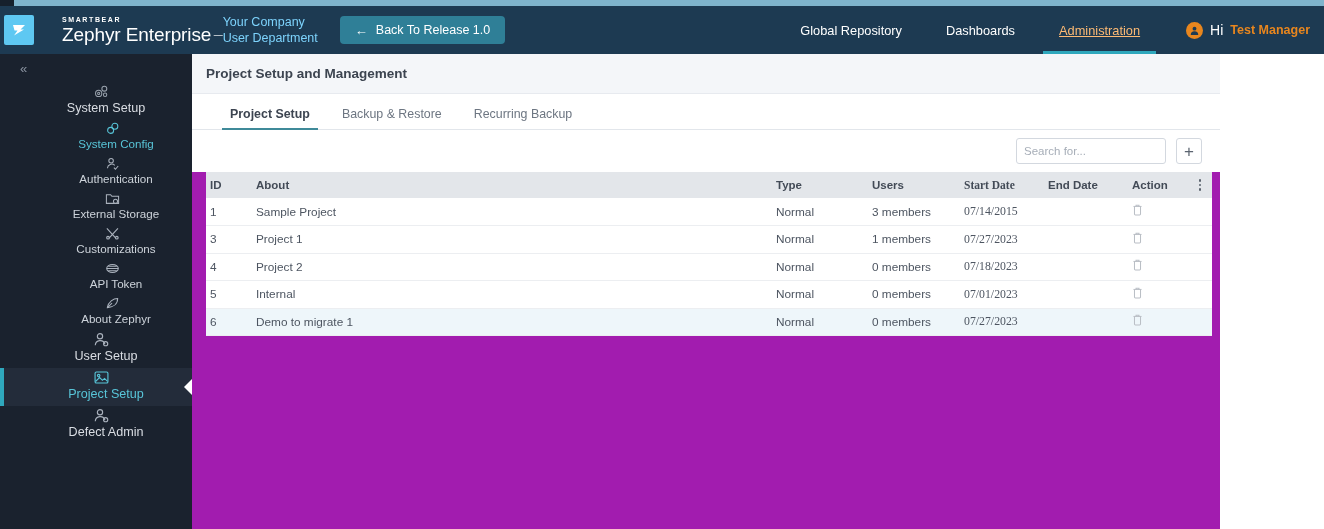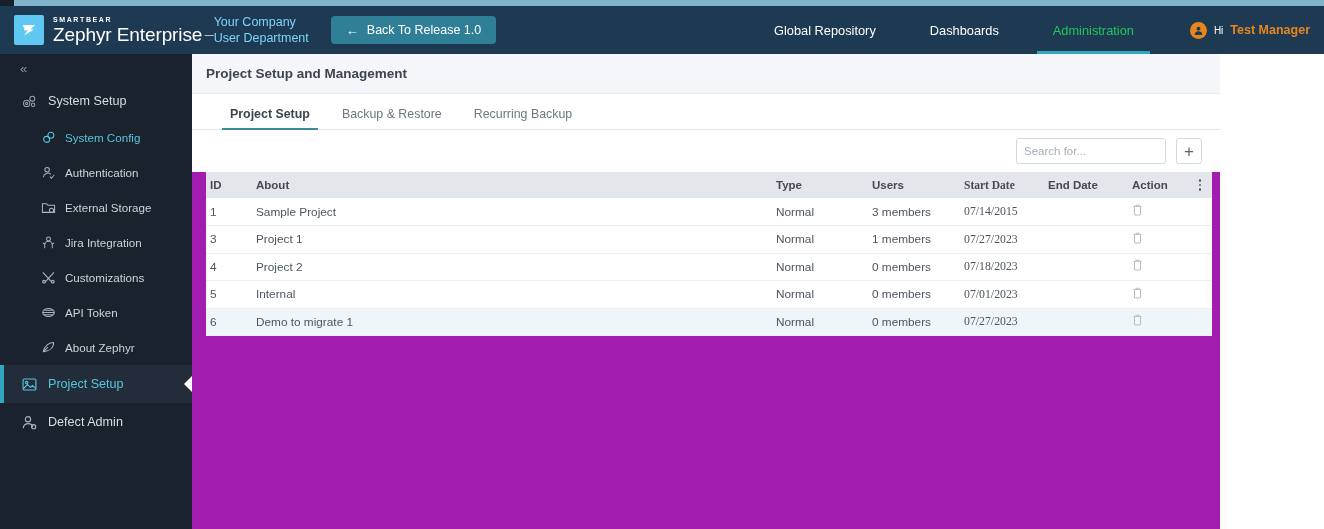--- a/index.html
+++ b/index.html
@@ -19,21 +19,21 @@
   .top-strip-dark {
     position:absolute; top:0; left:0; width:14px; height:6px; background:#16202c;
   }
 
   
   .header {
     position:absolute; top:6px; left:0; width:1324px; height:48px;
     background:#1d3a52;
     display:flex; align-items:center;
   }
-  .header-left { display:flex; align-items:center; padding-left:14px; }
+  .header-left { display:flex; align-items:center; padding-left:4px;gap:19px; }
   .logo-mark {
     width:30px; height:30px; background:#5ec8f2; border-radius:2px;
     display:flex; align-items:center; justify-content:center; flex:0 0 auto;
   }
   .logo-mark svg { display:block; }
   .logo-text { margin-left:9px; line-height:1; }
   .logo-smartbear {
     font-size:7px; letter-spacing:1.6px; color:#ffffff; font-weight:bold;
     display:block; margin-bottom:2px;
   }
@@ -52,56 +52,57 @@
     margin-left:22px; height:28px; padding:0 15px;
     background:#2f7f97; color:#ffffff; font-size:12.5px;
     border:none; border-radius:4px;
     display:flex; align-items:center; gap:8px; cursor:pointer;
     white-space:nowrap;
   }
   .back-btn .arr { font-size:13px; line-height:1; }
 
   .header-right {
     margin-left:auto; display:flex; align-items:center;
-    height:48px; padding-right:14px;gap:10px;
+    height:48px; padding-right:14px;
   }
   .nav-item {
     position:relative; height:48px; display:flex; align-items:center;
     padding:0 22px; color:#ffffff; font-size:12.8px; cursor:pointer;
     white-space:nowrap;
   }
-  .nav-item.active { color:#22c55e; }
+  .nav-item.active { color:#fdba74;text-decoration:underline; }
   .nav-item.active::after {
     content:""; position:absolute; left:6px; right:6px; bottom:0;
     height:3px; background:#2fa8bd;
   }
   .user-block {
     display:flex; align-items:center; gap:7px; padding-left:24px; cursor:pointer;
   }
   .avatar {
     width:17px; height:17px; border-radius:50%; background:#e8861e;
     display:flex; align-items:center; justify-content:center; flex:0 0 auto;
   }
-  .hi-text { color:#ffffff; font-size:10px; }
+  .hi-text { color:#ffffff; font-size:14px; }
   .user-name { color:#e8861e; font-size:12.5px; font-weight:bold; }
 
   
   .sidebar {
     position:absolute; top:54px; left:0; width:192px; height:475px;
     background:#1a222e; overflow:hidden;
   }
   .collapse-row {
     height:28px; display:flex; align-items:center; padding-left:20px;
     cursor:pointer;
   }
   .collapse-row .chev { color:#8a93a0; font-size:13px; line-height:1; }
 
   .side-item {
     position:relative; display:flex; align-items:center; height:38px;
     cursor:pointer;
+    flex-direction:column;
   }
   .side-item.lvl0 { padding-left:20px; }
   .side-item.lvl1 { padding-left:40px; height:35px; }
   .side-item .ico {
     width:19px; height:19px; flex:0 0 auto; display:flex;
     align-items:center; justify-content:center; margin-right:9px;
   }
   .side-item.lvl1 .ico { width:17px; height:17px; margin-right:8px; }
   .side-item .lbl { color:#d9dde3; font-size:12.6px; white-space:nowrap; }
   .side-item.lvl1 .lbl { font-size:11.6px; color:#cdd3da; }
@@ -288,30 +289,20 @@
     <div class="side-item lvl1">
       <span class="ico">
         <svg width="15" height="15" viewBox="0 0 16 16" fill="none" stroke="#aab2bd" stroke-width="1.1">
           <path d="M1.5 4 h4.5 l1.3 1.6 h7.2 v7.6 h-13 Z"></path>
             <circle cx="11.2" cy="11" r="2.2" fill="#1a222e"></circle>
         </svg>
       </span>
       <span class="lbl">External Storage</span>
     </div>
 
-    <div class="side-item lvl1">
-      <span class="ico">
-        <svg width="15" height="15" viewBox="0 0 16 16" fill="none" stroke="#aab2bd" stroke-width="1.1">
-          <circle cx="8" cy="4.2" r="2.1"></circle>
-            <path d="M4 14 v-3.4 a4 4 0 0 1 8 0 V14"></path>
-          <path d="M2.2 8.5 l2 1.4 M13.8 8.5 l-2 1.4"></path>
-        </svg>
-      </span>
-      <span class="lbl">Jira Integration</span>
-    </div>
 
     <div class="side-item lvl1">
       <span class="ico">
         <svg width="15" height="15" viewBox="0 0 16 16" fill="none" stroke="#aab2bd" stroke-width="1.2">
           <path d="M2 2.5 L11.5 13 M13.8 2.5 L4.3 13"></path>
           <circle cx="12.6" cy="12.4" r="1.4"></circle>
             <circle cx="3.2" cy="12.4" r="1.4"></circle>
         </svg>
       </span>
       <span class="lbl">Customizations</span>
@@ -331,20 +322,30 @@
     <div class="side-item lvl1">
       <span class="ico">
         <svg width="15" height="15" viewBox="0 0 16 16" fill="none" stroke="#aab2bd" stroke-width="1.1">
           <path d="M13.5 2.6 C9 2.6 3.4 6 2.5 12.4 C8 12 13.5 9.2 13.5 2.6 Z"></path>
           <path d="M2.5 12.4 L7.5 7.6"></path>
         </svg>
       </span>
       <span class="lbl">About Zephyr</span>
     </div>
 
+    <div class="side-item lvl0">
+      <span class="ico">
+        <svg width="17" height="17" viewBox="0 0 18 18" fill="none" stroke="#aab2bd" stroke-width="1.2">
+          <circle cx="7.4" cy="5.6" r="2.8"></circle>
+            <path d="M2.4 15 A5.2 5.2 0 0 1 12.6 14"></path>
+          <circle cx="13.4" cy="13.4" r="2.2"></circle>
+        </svg>
+      </span>
+      <span class="lbl">User Setup</span>
+    </div>
 
 
     <div class="side-item lvl0 active">
       <span class="ico">
         <svg width="17" height="17" viewBox="0 0 18 18" fill="none" stroke="#58c5d8" stroke-width="1.2">
           <rect x="2.2" y="3.2" width="13.6" height="11.6" rx="1.4"></rect>
           <circle cx="6" cy="7" r="1.3"></circle>
           <path d="M2.6 13.2 L7 9 L10 12 L12.2 10 L15.4 13.2"></path>
         </svg>
       </span>

